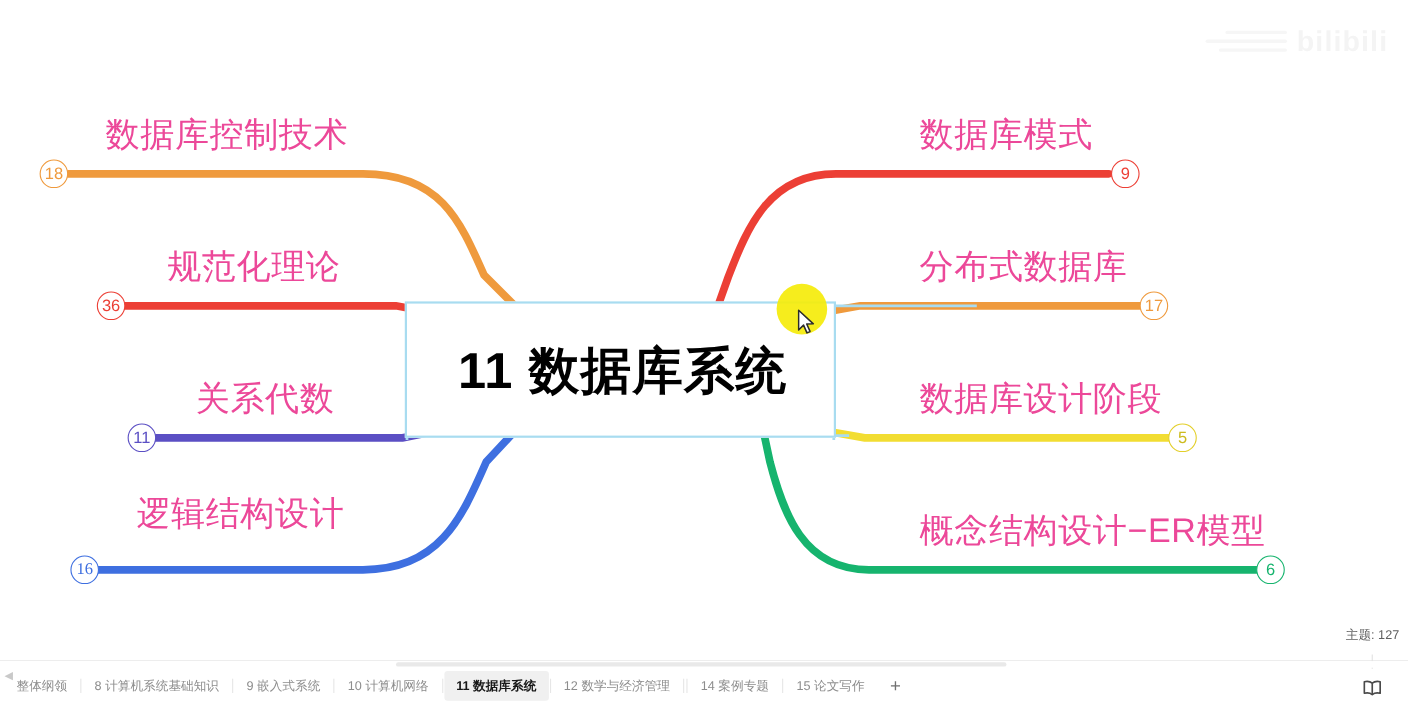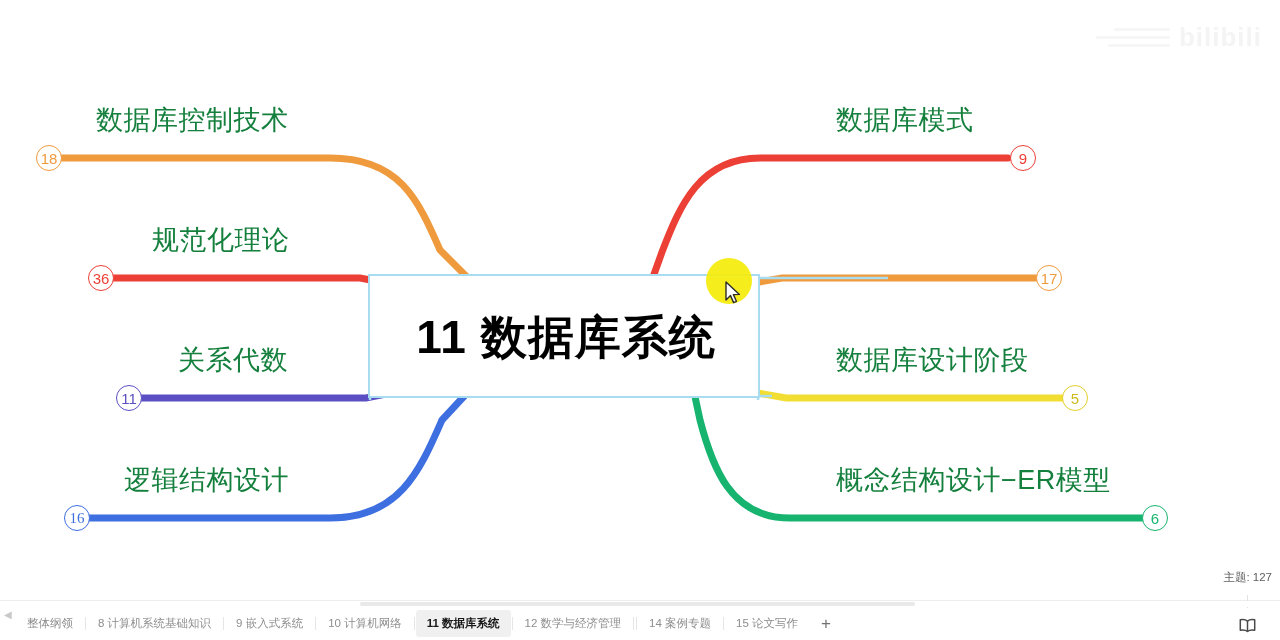--- a/index.html
+++ b/index.html
@@ -32,22 +32,22 @@
   }
   #mindmap-svg {
     position: absolute;
     left: 0;
     top: 0;
   }
 
   
   .node-label {
     position: absolute;
-    color: #15803d;
-    font-size: 27px;
+    color: #ec4899;
+    font-size: 31px;
     line-height: 1.1;
     white-space: nowrap;
     letter-spacing: 0.5px;
   }
   .node-label.right { text-align: left; }
   .node-label.left  { text-align: left; }
 
   
   #center-node {
     position: absolute;
@@ -166,21 +166,21 @@
     width: 555px;
     height: 4px;
     background: #e9e9e9;
     border-radius: 3px;
   }
   #tabs {
     display: flex;
     align-items: center;
     height: 34px;
     margin-top: 5px;
-    padding-left: 16px;
+    padding-left: 4px;
     flex: 1;
     overflow: hidden;
   }
   .tab {
     font-size: 11.5px;
     color: #8d8d8d;
     padding: 6px 11px;
     white-space: nowrap;
     border-radius: 3px;
   }
@@ -258,23 +258,24 @@
       <path d="M758,276 V400" fill="none" stroke="#a8dcf0" stroke-width="2.5"></path>
     </svg>
 
     <div id="center-node">
       <div id="center-title">11 数据库系统</div>
     </div>
 
     <div class="node-label left" style="left:96px;  top:106px;">数据库控制技术</div>
     <div class="node-label left" style="left:152px; top:226px;">规范化理论</div>
     <div class="node-label left" style="left:178px; top:346px;text-align:right;">关系代数</div>
-    <div class="node-label left" style="left:124px; top:466px;">逻辑结构设计</div>
+    <div class="node-label left" style="left:124px; top:450px;">逻辑结构设计</div>
 
     <div class="node-label right" style="left:836px; top:106px;">数据库模式</div>
+    <div class="node-label right" style="left:836px; top:226px;">分布式数据库</div>
     <div class="node-label right" style="left:836px; top:346px;">数据库设计阶段</div>
     <div class="node-label right" style="left:836px; top:466px;">概念结构设计−ER模型</div>
 
     <div class="badge" style="left:36px;  top:145px; border-color:#ef9a3d; color:#ef9a3d;">18</div>
     <div class="badge" style="left:88px;  top:265px; border-color:#ec3f35; color:#ec3f35;">36</div>
     <div class="badge" style="left:116px; top:385px; border-color:#5b4fc4; color:#5b4fc4;">11</div>
     <div class="badge" style="left:64px;  top:505px; border-color:#3e6fe0; color:#3e6fe0;font-family:Liberation Serif, serif;">16</div>
 
     <div class="badge" style="left:1010px; top:145px; border-color:#ec3f35; color:#ec3f35;">9</div>
     <div class="badge" style="left:1036px; top:265px; border-color:#ef9a3d; color:#ef9a3d;">17</div>

